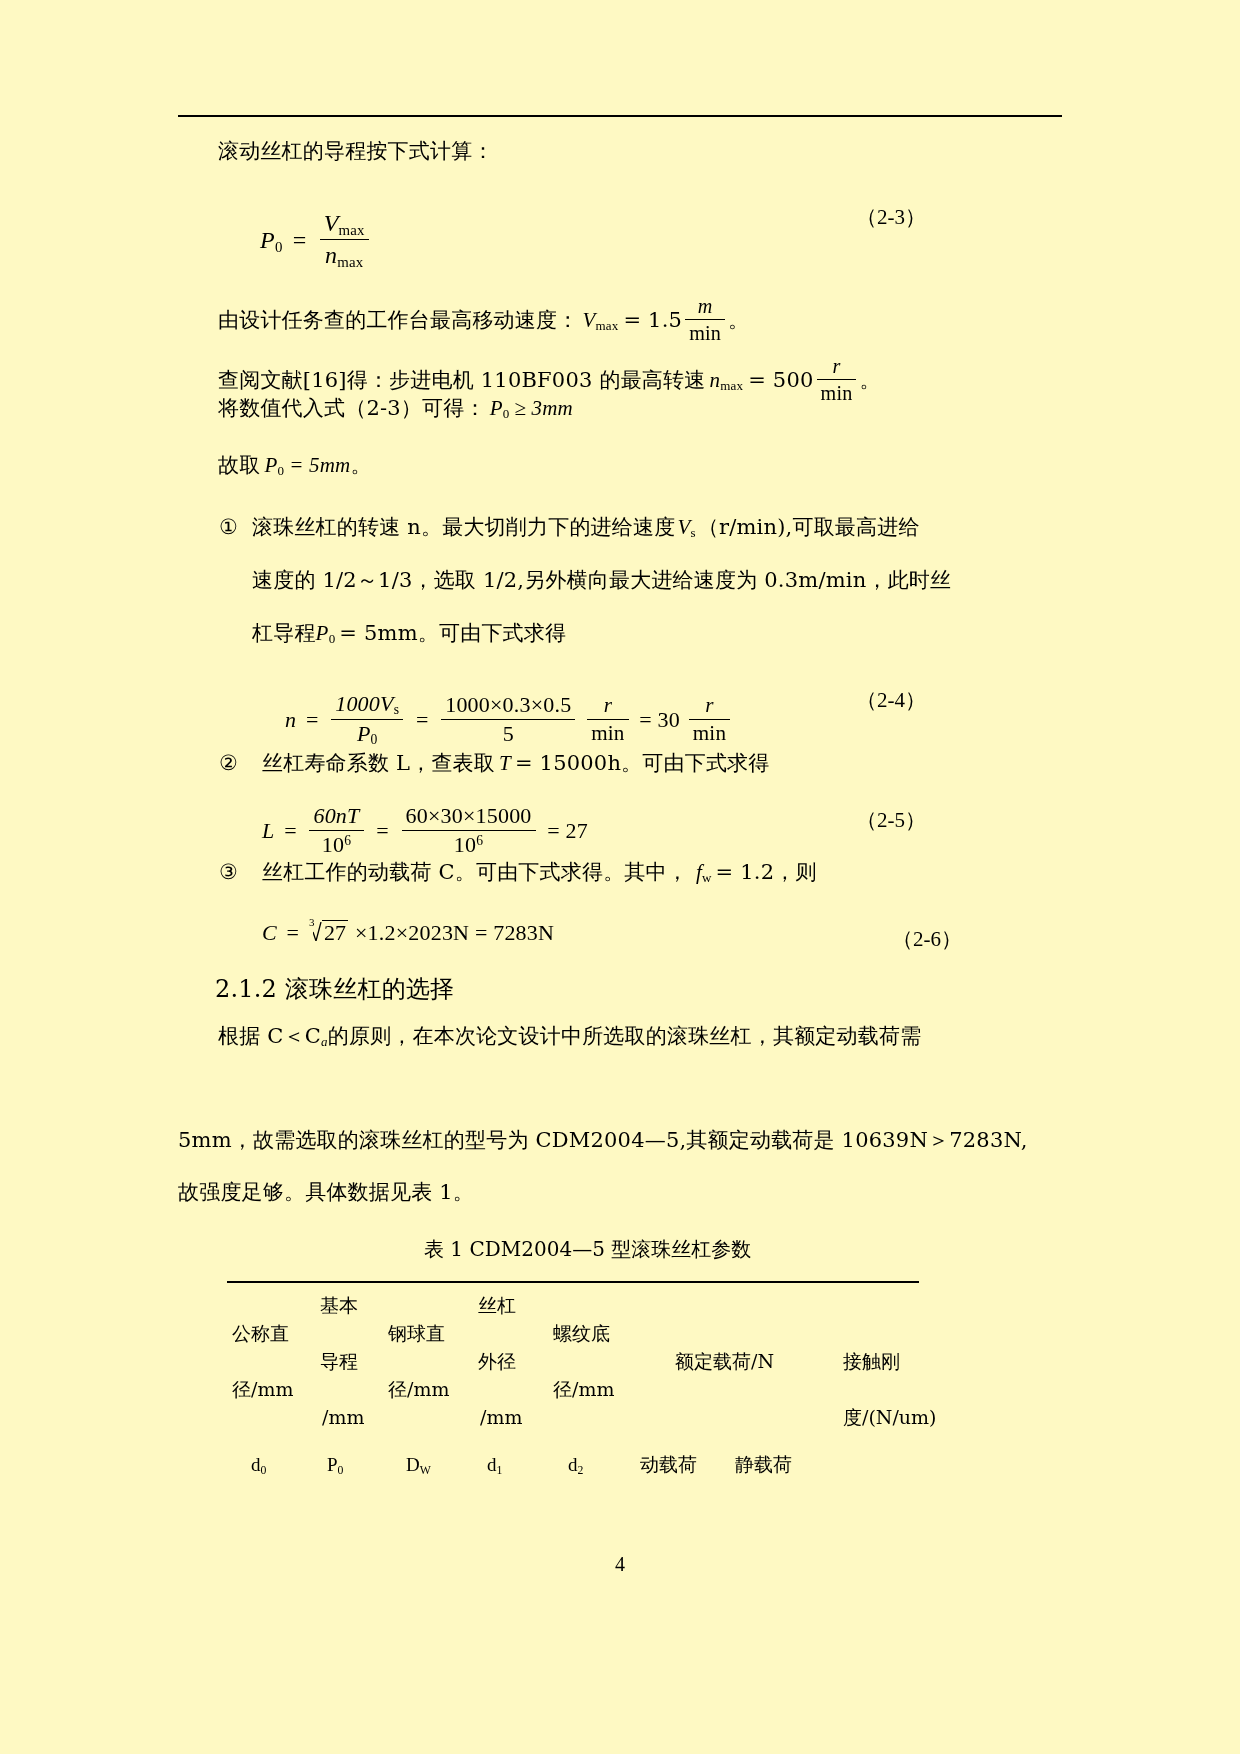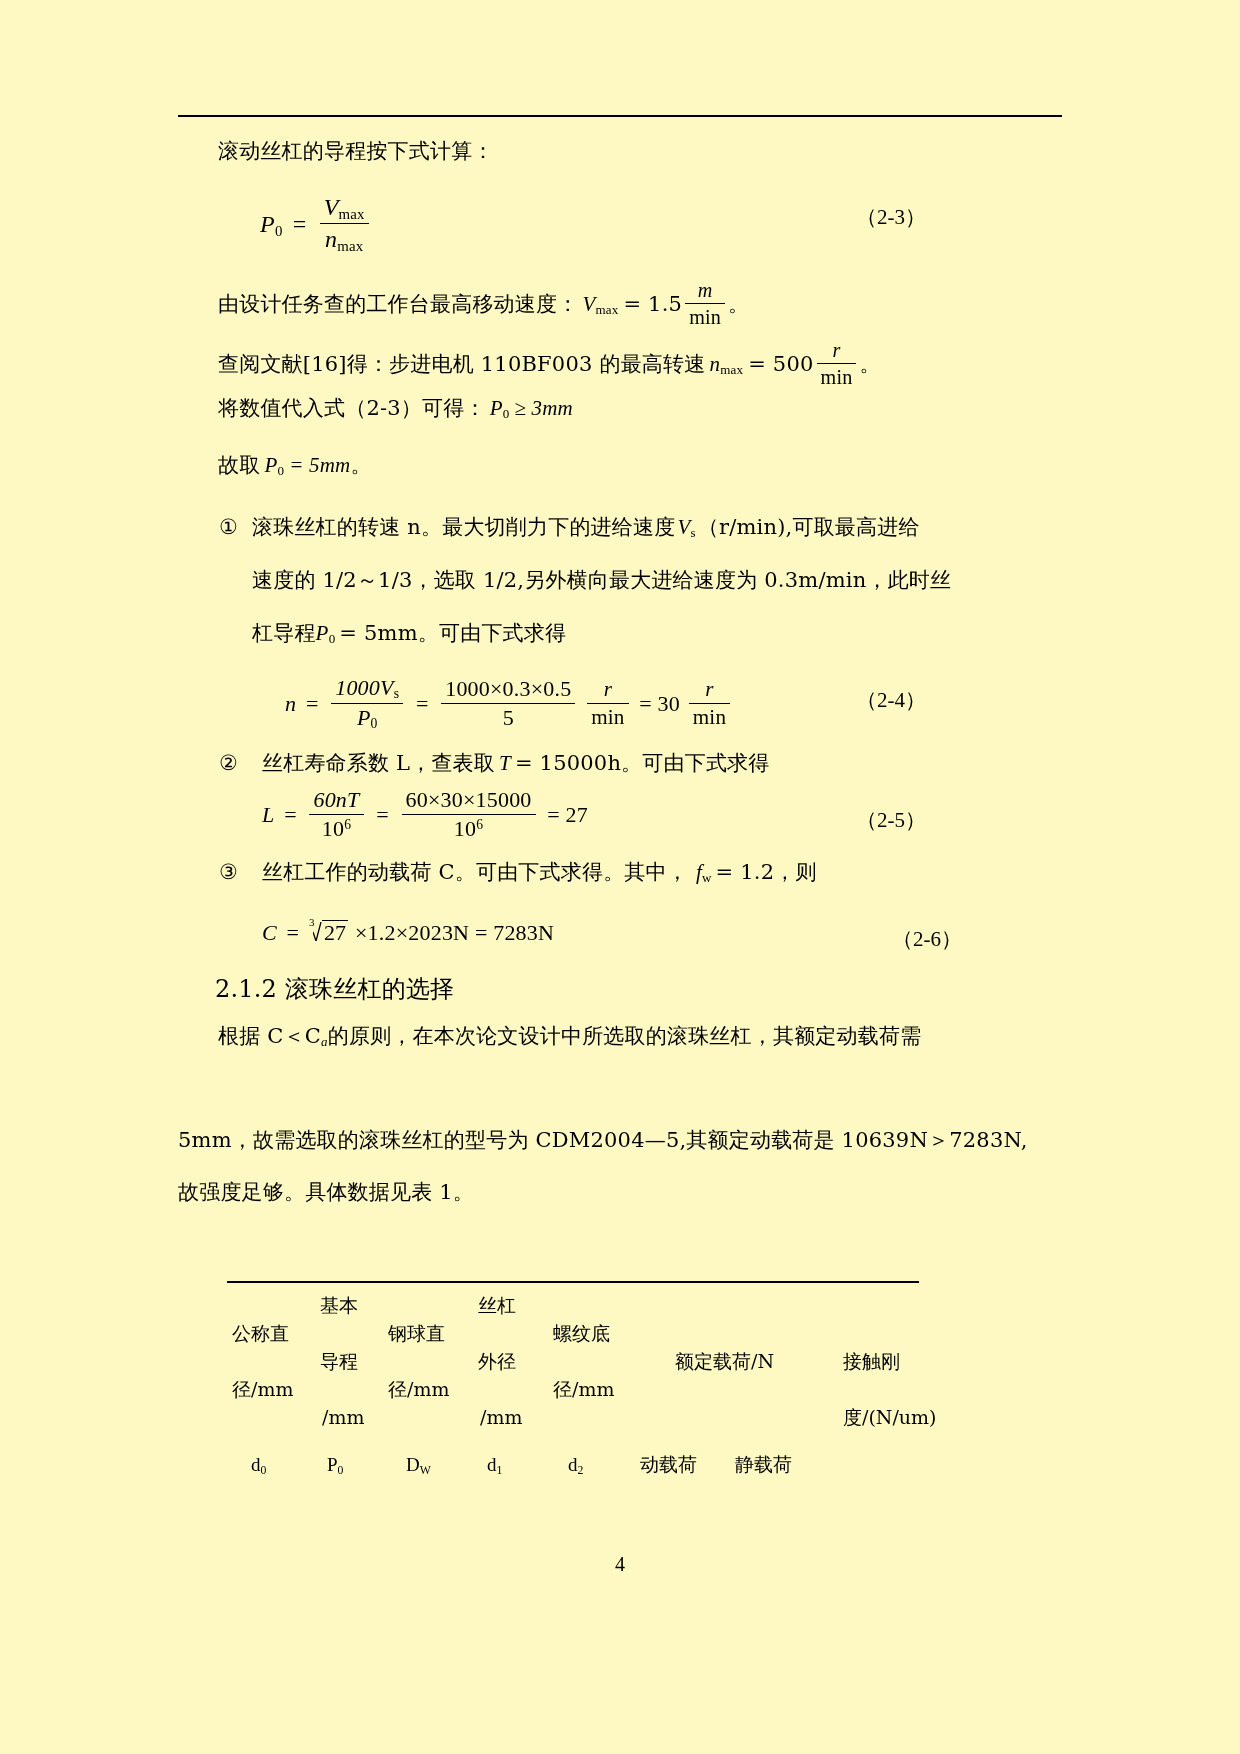--- a/index.html
+++ b/index.html
@@ -65,21 +65,21 @@
     font-style: normal;
   }
 
   
   .frac {
     display: inline-block;
     vertical-align: middle;
     text-align: center;
     position: relative;
     top: -0.08em;
-    margin: 0 3px;
+    margin: 16px 3px;
   }
   .frac .num {
     display: block;
     padding: 0 4px 1px 4px;
     border-bottom: 1.4px solid #000;
     line-height: 1.12;
   }
   .frac .den {
     display: block;
     padding: 2px 4px 0 4px;
@@ -252,20 +252,21 @@
   <div class="eqno" style="left:892px; top:925px;">（2-6）</div>
 
   <div class="tline han" style="left:215px; top:977px; font-size:24px;">2.1.2 滚珠丝杠的选择</div>
 
   <div class="tline han" style="left:218px; top:1026px;">
     <span>根据 C＜C</span><sub class="ital">a</sub><span>的原则，在本次论文设计中所选取的滚珠丝杠，其额定动载荷需</span>
   </div>
   <div class="tline han" style="left:178px; top:1130px;">5mm，故需选取的滚珠丝杠的型号为 CDM2004—5,其额定动载荷是 10639N＞7283N,</div>
   <div class="tline han" style="left:178px; top:1182px;">故强度足够。具体数据见表 1。</div>
 
+  <div class="tbl-caption han" style="left:424px; top:1236px;">表 1 CDM2004—5 型滚珠丝杠参数</div>
 
   <div class="tbl-rule" style="left:227px; top:1281px; width:692px;"></div>
 
   <div class="tcell han" style="left:320px; top:1296px;">基本</div>
   <div class="tcell han" style="left:478px; top:1296px;">丝杠</div>
 
   <div class="tcell han" style="left:232px; top:1324px;">公称直</div>
   <div class="tcell han" style="left:388px; top:1324px;">钢球直</div>
   <div class="tcell han" style="left:553px; top:1324px;">螺纹底</div>
 

